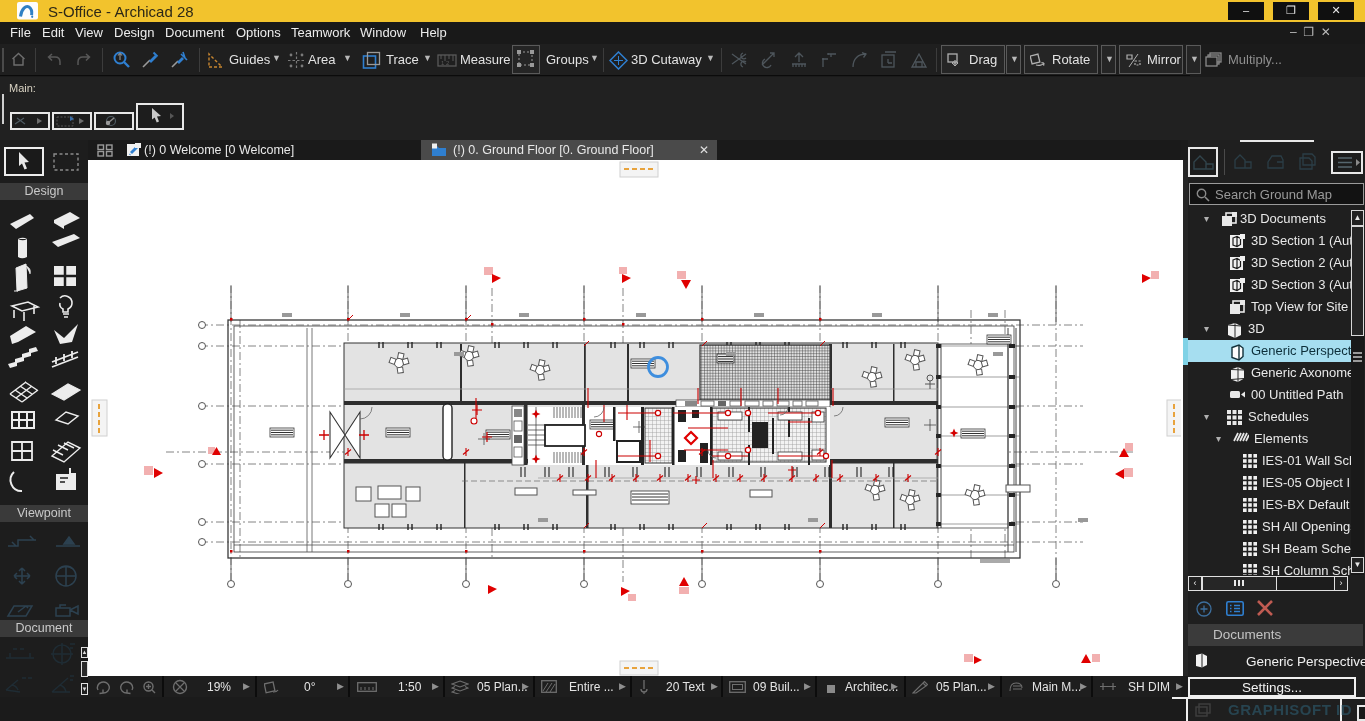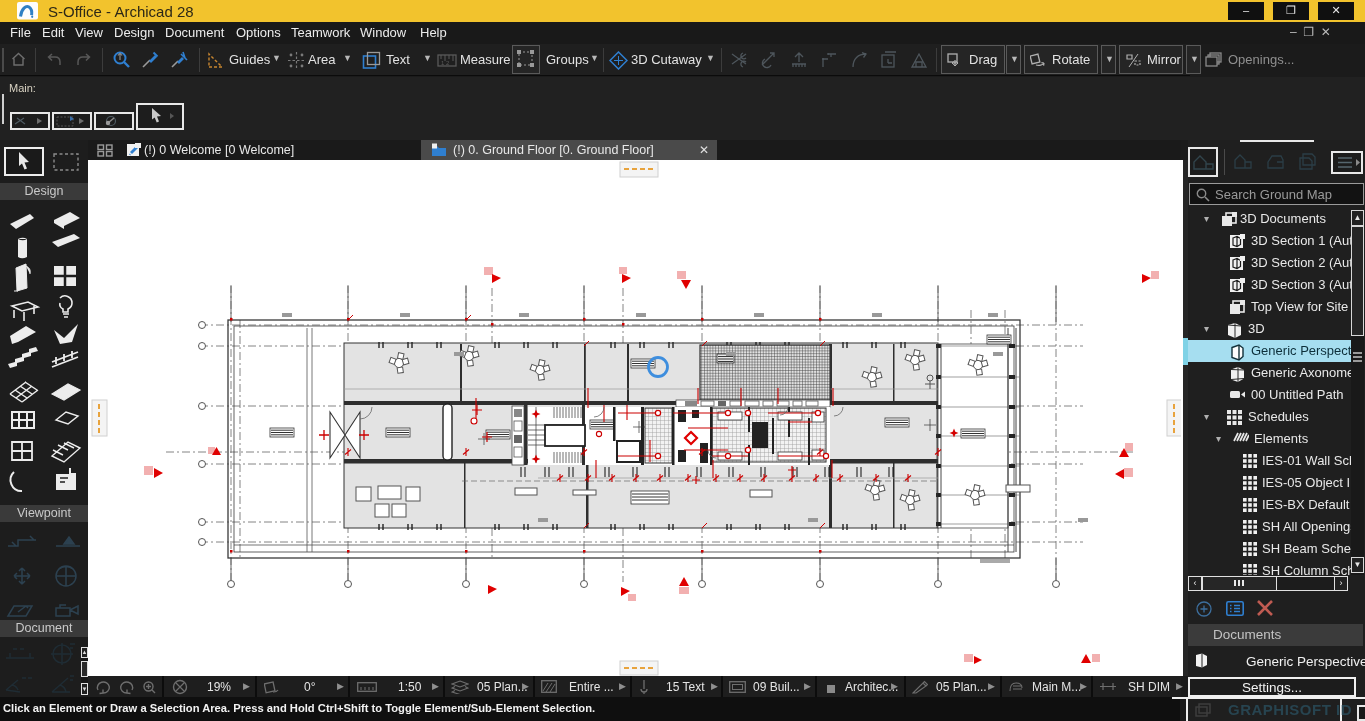--- a/index.html
+++ b/index.html
@@ -137,21 +137,21 @@
         <circle cx="4" cy="15" r="1.4"></circle>
           <circle cx="15" cy="15" r="1.4"></circle>
       </g>
     </svg>
     <span class="tlabel" style="left:308px">Area</span>
     <span class="tarrow" style="left:343px">▼</span>
     <svg class="abs" style="left:362px;top:7px" width="19" height="19" viewBox="0 0 19 19">
       <rect x="1.5" y="5" width="12" height="12" fill="none" stroke="#2f7fd0" stroke-width="1.6"></rect>
       <rect x="5.5" y="1.5" width="12" height="12" fill="none" stroke="#9a9a9a" stroke-width="1.3"></rect>
     </svg>
-    <span class="tlabel" style="left:386px">Text</span>
+    <span class="tlabel" style="left:386px">Trace</span>
     <span class="tarrow" style="left:423px">▼</span>
     <svg class="abs" style="left:437px;top:7px" width="20" height="19" viewBox="0 0 20 19">
       <rect x="1" y="4" width="18" height="11" fill="none" stroke="#5a5a5a" stroke-width="1.3"></rect>
       <path d="M4 4 V8 M8 4 V10 M12 4 V8 M16 4 V10" stroke="#5a5a5a" stroke-width="1"></path>
       <text x="4" y="14" font-size="6" fill="#5a5a5a">1 2</text>
     </svg>
     <span class="tlabel" style="left:460px">Measure</span>
     <div class="toolbtn" style="left:512px;width:28px">
       <svg width="20" height="20" viewBox="0 0 20 20" style="margin:3px 0 0 3px">
         <rect x="3" y="3" width="13" height="13" fill="none" stroke="#9a9a9a" stroke-width="1" stroke-dasharray="2 2"></rect>
@@ -226,21 +226,21 @@
     </svg>
     <span class="tlabel" style="left:1147px">Mirror</span>
     <div class="toolbtn" style="left:1186px;width:15px">
         <span style="position:absolute;left:3px;top:8px;font-size:9px;color:#b8b8b8">▼</span>
       </div>
     <svg class="abs" style="left:1205px;top:8px" width="18" height="17" viewBox="0 0 18 17">
       <rect x="5" y="1" width="11" height="9" fill="none" stroke="#8a8a8a" stroke-width="1.3"></rect>
       <rect x="3" y="3" width="11" height="9" fill="none" stroke="#8a8a8a" stroke-width="1.3"></rect>
       <rect x="1" y="5" width="11" height="9" fill="#1f1f1f" stroke="#8a8a8a" stroke-width="1.3"></rect>
     </svg>
-    <span class="graylabel" style="left:1228px">Openings...</span>
+    <span class="graylabel" style="left:1228px">Multiply...</span>
   </div>
 
   <div id="mainrow" class="abs">
     <div id="mainlabel" class="abs">Main:</div>
     <div class="abs" style="left:2px;top:17px;width:2px;height:30px;background:#cfcfcf"></div>
     <div class="mbtn" style="left:10px;top:35px;width:40px;height:18px">
       <svg width="36" height="14" viewBox="0 0 36 14">
           <path d="M3 10 L12 4 M5 4 l8 6" stroke="#4e5a62" stroke-width="1.2"></path>
           <path d="M25 4 l5 3 l-5 3 Z" fill="#6e6e6e"></path>
         </svg>
@@ -787,21 +787,21 @@
     <svg class="abs" style="left:453px;top:4px" width="16" height="13" viewBox="0 0 16 13">
       <rect x="0.7" y="0.7" width="14.6" height="11.6" fill="none" stroke="#6e6e6e" stroke-width="1.3"></rect>
       <path d="M2 11 L7 3 M5 12 L11 3 M9 12 L14 4" stroke="#6e6e6e" stroke-width="1"></path>
     </svg>
     <span class="btxt" style="left:481px">Entire ...</span>
     <span class="barr" style="left:531px">▶</span>
     <div class="bsep" style="left:542px"></div>
     <svg class="abs" style="left:550px;top:3px" width="12" height="16" viewBox="0 0 12 16">
       <path d="M6 1 v9 M3 10 a3 3 0 0 0 6 0 M6 13 v2" stroke="#6e6e6e" stroke-width="1.3" fill="none"></path>
     </svg>
-    <span class="btxt" style="left:578px">15 Text</span>
+    <span class="btxt" style="left:578px">20 Text</span>
     <span class="barr" style="left:623px">▶</span>
     <div class="bsep" style="left:633px"></div>
     <svg class="abs" style="left:641px;top:5px" width="17" height="12" viewBox="0 0 17 12">
       <rect x="0.7" y="0.7" width="15.6" height="10.6" fill="none" stroke="#6e6e6e" stroke-width="1.3"></rect>
       <rect x="3.5" y="3.5" width="10" height="5" fill="none" stroke="#6e6e6e" stroke-width="1"></rect>
     </svg>
     <span class="btxt" style="left:665px">09 Buil...</span>
     <span class="barr" style="left:716px">▶</span>
     <div class="bsep" style="left:727px"></div>
     <div class="abs" style="left:739px;top:9px;width:8px;height:8px;background:#8a8a8a"></div>
@@ -820,23 +820,20 @@
     <span class="btxt" style="left:944px">Main M...</span>
     <span class="barr" style="left:992px">▶</span>
     <div class="bsep" style="left:1003px"></div>
     <svg class="abs" style="left:1011px;top:5px" width="18" height="11" viewBox="0 0 18 11">
       <path d="M1 5.5 h16 M4 2 v7 M14 2 v7" stroke="#6e6e6e" stroke-width="1.2"></path>
     </svg>
     <span class="btxt" style="left:1040px">SH DIM</span>
     <span class="barr" style="left:1088px">▶</span>
   </div>
 
-  <div id="statusbar" class="abs">
-    <div class="abs" style="left:3px;top:5px">Click an Element or Draw a Selection Area. Press and Hold Ctrl+Shift to Toggle Element/Sub-Element Selection.</div>
-  </div>
 
   <div id="rightbar" class="abs">
     <div class="abs" style="left:52px;top:0px;width:74px;height:2px;background:#e8e8e8"></div>
 
     <div class="abs" style="left:0px;top:7px;width:30px;height:30px;border:2px solid #e8e8e8;background:#1c1c1c"></div>
     <svg class="abs" style="left:5px;top:14px" width="21" height="17" viewBox="0 0 21 17">
       <path d="M1 8 L7 2 L13 8 V15 H1 Z M13 10 H20 V15 H13" fill="none" stroke="#31444c" stroke-width="1.4"></path>
     </svg>
     <div class="abs" style="left:36px;top:9px;width:1px;height:26px;background:#4a4a4a"></div>
     <svg class="abs" style="left:46px;top:13px" width="90" height="19" viewBox="0 0 90 19">

